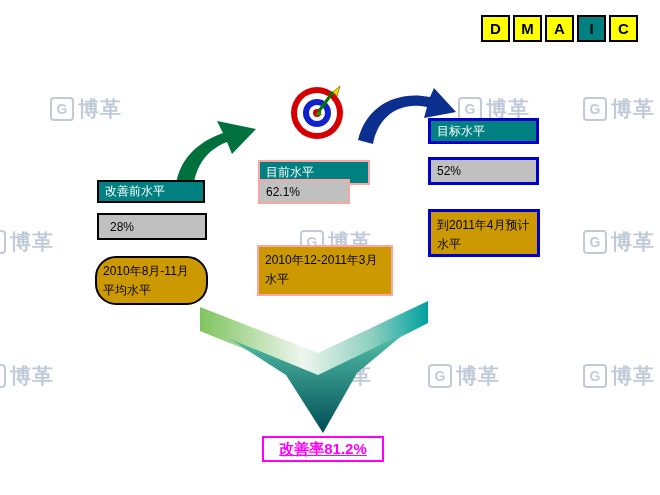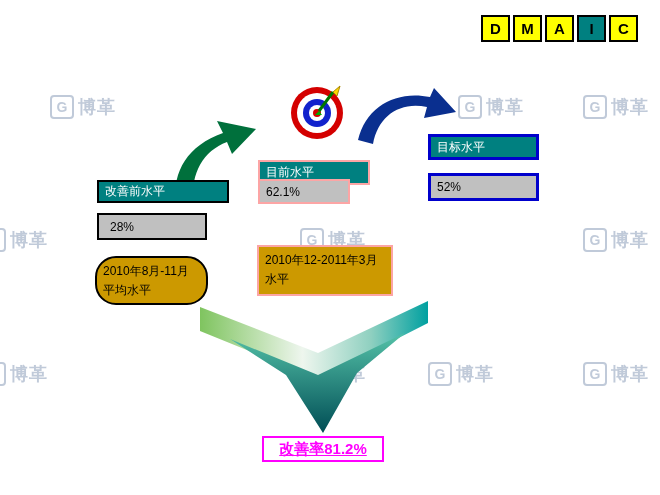--- a/index.html
+++ b/index.html
@@ -10,37 +10,37 @@
   
   .wm{
     position:absolute;display:flex;align-items:center;gap:4px;
     color:rgba(140,158,186,0.55);user-select:none;pointer-events:none;
   }
   .wm-logo{
     width:20px;height:20px;border:2px solid rgba(140,158,186,0.55);
     border-radius:4px;display:flex;align-items:center;justify-content:center;
     font-size:14px;font-weight:bold;line-height:1;
   }
-  .wm-text{font-size:18px;font-weight:bold;letter-spacing:1px;}
+  .wm-text{font-size:21px;font-weight:bold;letter-spacing:1px;}
   
   .dmaic-bar{position:absolute;top:15px;left:481px;display:flex;gap:3px;}
   .dmaic-box{
     width:25px;height:23px;background:#FFFF00;border:2px solid #000;
     display:flex;align-items:center;justify-content:center;
     font-weight:bold;font-size:15px;color:#000;
   }
   .dmaic-box.highlight{background:#008080;}
   
   .box{position:absolute;box-sizing:border-box;font-size:12px;}
   .title-box{background:#008080;color:#fff;display:flex;align-items:center;padding:0 6px;}
   .value-box{background:#C0C0C0;color:#000;display:flex;align-items:center;padding:0 6px;}
   .period-box{background:#CC9900;color:#000;padding:4px 6px;line-height:19px;}
   .b-black{border:2px solid #000000;}
   .b-red{border:2px solid #fca5a5;}
-  .b-blue{border:3px solid #0000CC;margin-top:16px;}
+  .b-blue{border:3px solid #0000CC;}
   
   .result-box{
     position:absolute;left:262px;top:436px;width:122px;height:26px;
     border:2px solid #FF00FF;background:#fff;box-sizing:border-box;
     display:flex;align-items:center;justify-content:center;
     color:#FF00FF;font-weight:bold;font-size:15px;text-decoration:underline;
   }
   svg{position:absolute;overflow:visible;}
 </style>
 </head>
@@ -109,30 +109,31 @@
   </svg>
 
   <svg style="left:168px;top:118px;" width="96" height="86" viewBox="0 0 96 86">
     <path d="M 8 84 C 4 54 20 27 55 15 L 49 3 L 88 11 L 64 36 L 59 24 C 35 33 23 55 25 84 Z" fill="#00703C"></path>
   </svg>
 
   <svg style="left:352px;top:88px;" width="106" height="58" viewBox="0 0 106 58">
     <path d="M 6 52 C 14 18 45 2 78 9 L 82 0 L 104 24 L 72 30 L 75 19 C 48 13 26 28 21 56 Z" fill="#0A2F8F"></path>
   </svg>
 
-  <div class="box title-box b-black" style="left:97px;top:180px;width:132px;height:23px;">改善前水平</div>
+  <div class="box title-box b-black" style="left:97px;top:180px;width:108px;height:23px;">改善前水平</div>
   <div class="box value-box b-black" style="left:97px;top:213px;width:110px;height:27px;padding-left:11px;">28%</div>
   <div class="box period-box b-black" style="left:95px;top:256px;width:113px;height:49px;border-radius:21px;">2010年8月-11月平均水平</div>
 
   <div class="box title-box b-red" style="left:258px;top:160px;width:112px;height:25px;">目前水平</div>
   <div class="box value-box b-red" style="left:258px;top:179px;width:92px;height:25px;">62.1%</div>
   <div class="box period-box b-red" style="left:257px;top:245px;width:136px;height:51px;">2010年12-2011年3月水平</div>
 
   <div class="box title-box b-blue" style="left:428px;top:118px;width:111px;height:26px;">目标水平</div>
   <div class="box value-box b-blue" style="left:428px;top:157px;width:111px;height:28px;">52%</div>
+  <div class="box period-box b-blue" style="left:428px;top:209px;width:112px;height:48px;">到2011年4月预计水平</div>
 
   <svg style="left:190px;top:295px;" width="250" height="142" viewBox="0 0 250 142">
     <defs>
       <linearGradient id="gradGreen" x1="0" y1="0" x2="1" y2="0">
         <stop offset="0%" stop-color="#7FC45F"></stop>
         <stop offset="45%" stop-color="#EEF6EE"></stop>
         <stop offset="75%" stop-color="#8FD0C0"></stop>
         <stop offset="100%" stop-color="#00A0A0"></stop>
       </linearGradient>
       <linearGradient id="gradTeal" x1="0" y1="0" x2="0" y2="1">

